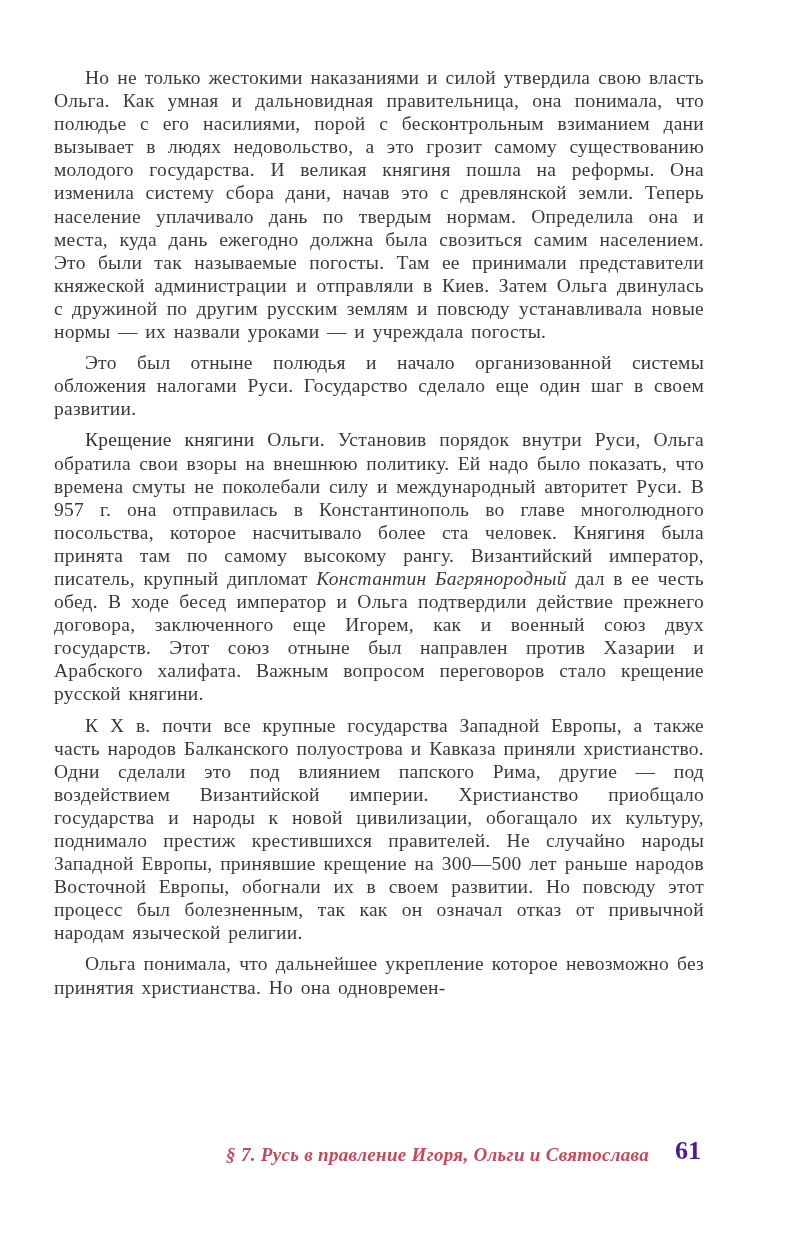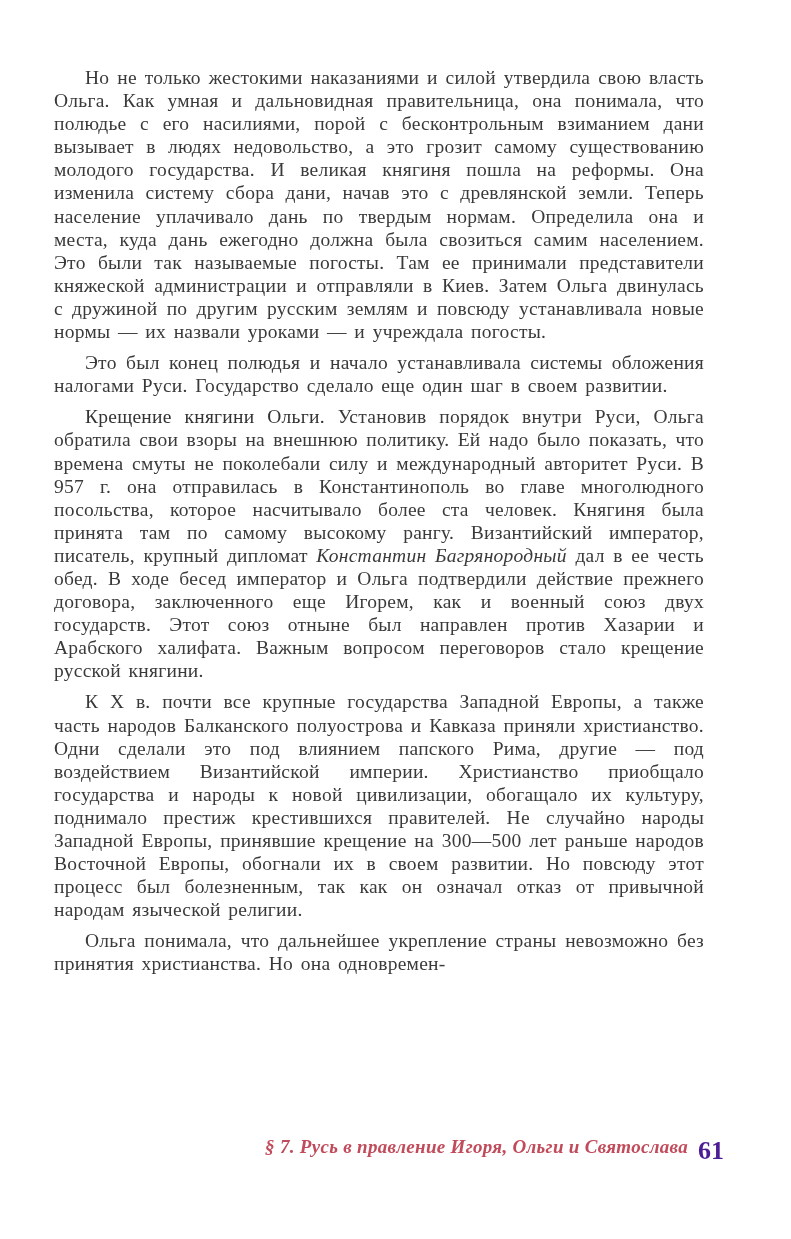--- a/index.html
+++ b/index.html
@@ -33,26 +33,26 @@
   .para b {
     font-weight: normal;
     color: #333333;
   }
   .para i {
     font-style: italic;
   }
   .footer {
     position: absolute;
     top: 1136px;
-    left: 58px;
+    left: 35px;
     width: 666px;
     display: flex;
     justify-content: flex-end;
-    align-items: flex-start;
-    gap: 10px;
+    align-items: flex-end;
+    gap: 26px;
   }
   .footer-title {
     font-style: italic;
     font-weight: bold;
     font-size: 19px;
     letter-spacing: 0.3px;
     color: #c14b5a;
   }
   .page-number {
     font-weight: bold;
@@ -61,29 +61,29 @@
   }
 </style>
 </head>
 <body>
 
 <div class="page">
   <p class="para">
     <span>Но не только жестокими наказаниями и силой утвердила свою власть Ольга. Как умная и дальновидная правительница, она понимала, что полюдье с его насилиями, порой с бесконтрольным взиманием дани вызывает в людях недовольство, а это грозит самому существованию молодого государства. И великая княгиня пошла на реформы. Она изменила систему сбора дани, начав это с древлянской земли. Теперь население уплачивало дань по твердым нормам. Определила она и места, куда дань ежегодно должна была свозиться самим населением. Это были так называемые погосты. Там ее принимали представители княжеской администрации и отправляли в Киев. Затем Ольга двинулась с дружиной по другим русским землям и повсюду устанавливала новые нормы — их назвали уроками — и учреждала погосты.</span>
   </p>
   <p class="para">
-    <span>Это был конец полюдья и начало устанавливала системы обложения налогами Руси. Государство сделало еще один шаг в своем развитии.</span>
+    <span>Это был отныне полюдья и начало организованной системы обложения налогами Руси. Государство сделало еще один шаг в своем развитии.</span>
   </p>
   <p class="para">
     <b>Крещение княгини Ольги.</b><span> Установив порядок внутри Руси, Ольга обратила свои взоры на внешнюю политику. Ей надо было показать, что времена смуты не поколебали силу и международный авторитет Руси. В 957 г. она отправилась в Константинополь во главе многолюдного посольства, которое насчитывало более ста человек. Княгиня была принята там по самому высокому рангу. Византийский император, писатель, крупный дипломат </span><i>Константин Багрянородный</i><span> дал в ее честь обед. В ходе бесед император и Ольга подтвердили действие прежнего договора, заключенного еще Игорем, как и военный союз двух государств. Этот союз отныне был направлен против Хазарии и Арабского халифата. Важным вопросом переговоров стало крещение русской княгини.</span>
   </p>
   <p class="para">
     <span>К X в. почти все крупные государства Западной Европы, а также часть народов Балканского полуострова и Кавказа приняли христианство. Одни сделали это под влиянием папского Рима, другие — под воздействием Византийской империи. Христианство приобщало государства и народы к новой цивилизации, обогащало их культуру, поднимало престиж крестившихся правителей. Не случайно народы Западной Европы, принявшие крещение на 300—500 лет раньше народов Восточной Европы, обогнали их в своем развитии. Но повсюду этот процесс был болезненным, так как он означал отказ от привычной народам языческой религии.</span>
   </p>
   <p class="para">
-    <span>Ольга понимала, что дальнейшее укрепление страны невозможно без принятия христианства. Но она одновремен-</span>
+    <span>Ольга понимала, что дальнейшее укрепление которое невозможно без принятия христианства. Но она одновремен-</span>
   </p>
 </div>
 
 <div class="footer">
   <span class="footer-title">§ 7. Русь в правление Игоря, Ольги и Святослава</span>
   <span class="page-number">61</span>
 </div>
 
 </body></html>

